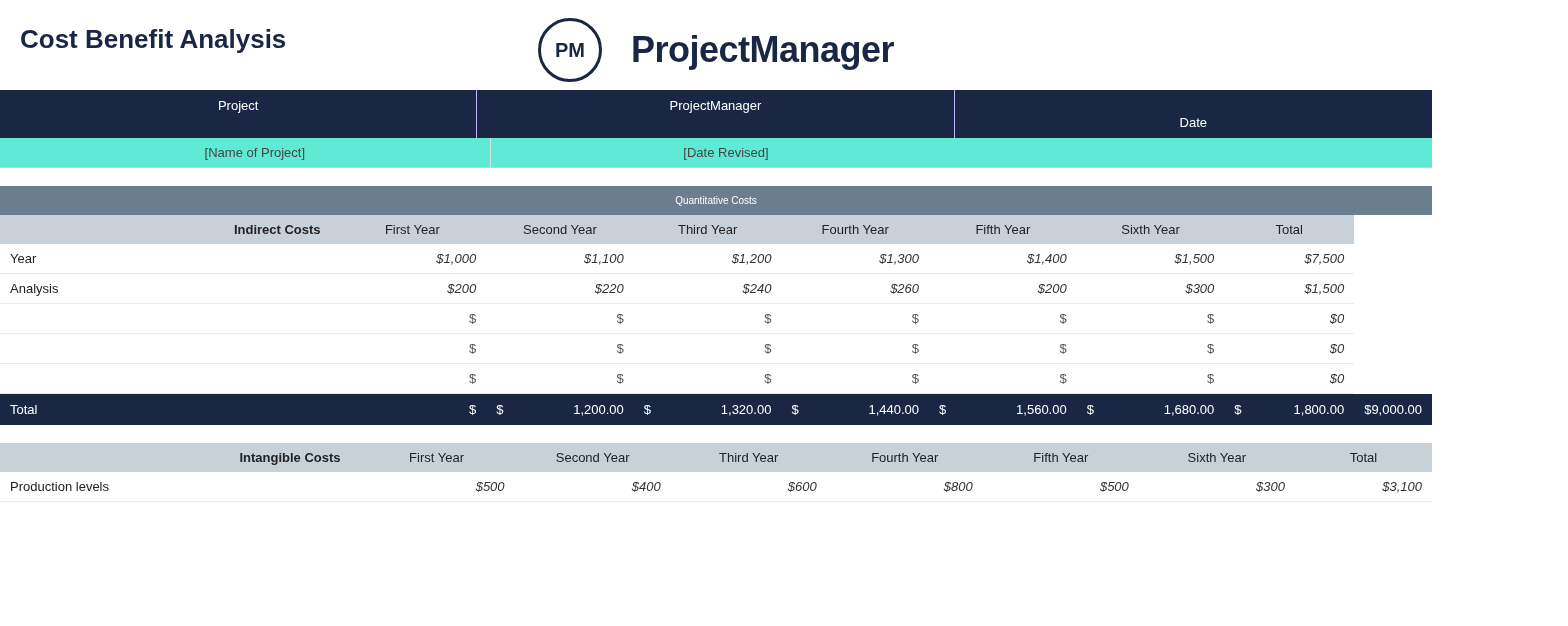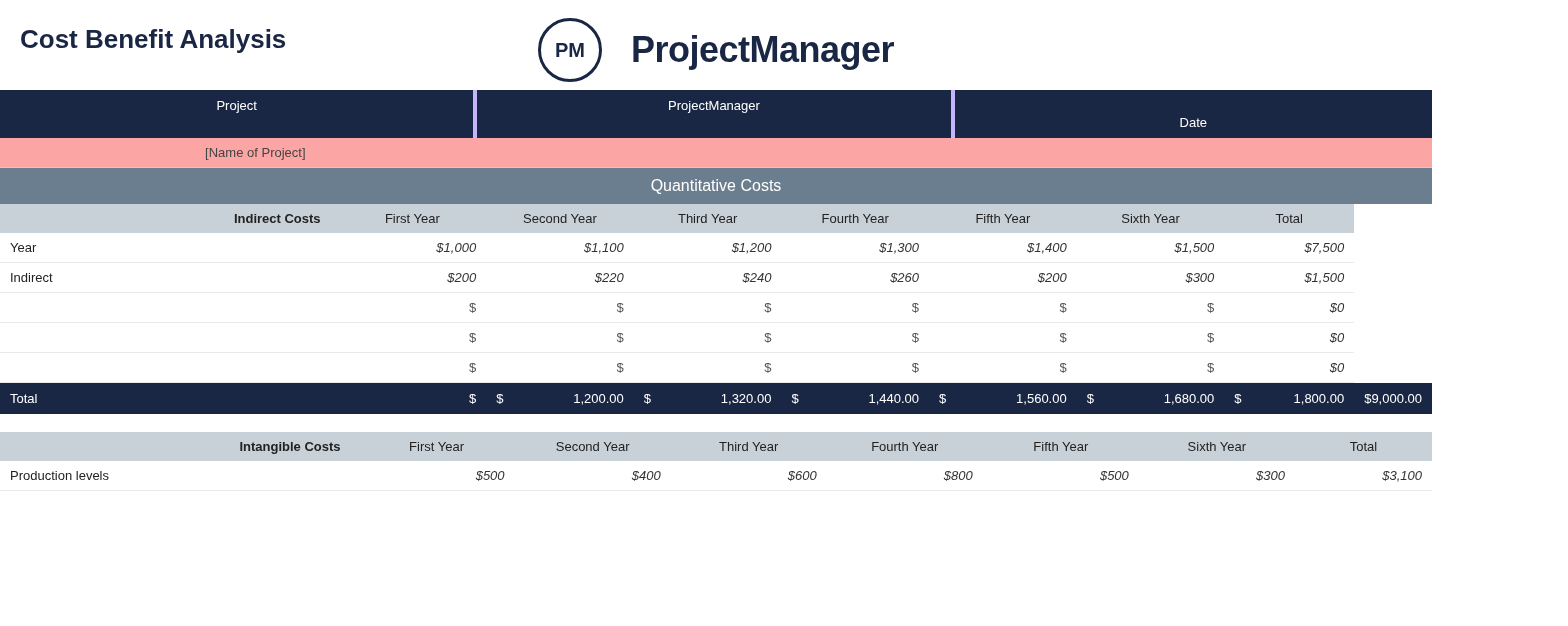--- a/index.html
+++ b/index.html
@@ -59,46 +59,47 @@
     
     .info-bar {
       display: grid;
       grid-template-columns: 1fr 1fr 1fr;
       background: #1a2744;
       color: #fff;
       text-align: center;
     }
     .info-bar-cell {
       padding: 8px 10px;
-      border-right: 4px solid #c4b5fd;
+      border-right: 1px solid #c4b5fd;
       font-size: 13px;
     }
     .info-bar-cell:last-child { border-right: none; margin-top: 17px; }
     .info-value-bar {
       display: grid;
       grid-template-columns: 1fr 1fr 1fr;
-      background: #fca5a5;
+      background: #5eead4;
       text-align: center;
       border-bottom: 1px solid #ccc;
       padding-left: 20px;
     }
     .info-value-cell {
       padding: 7px 10px;
       font-size: 13px;
       color: #444;
       border-right: 1px solid #ddd;
     }
     .info-value-cell:last-child { border-right: none; }
     
     .section-header {
       background: #6b7e8f;
       color: #fff;
       text-align: center;
       padding: 9px 10px;
-      font-size: 16px;
+      font-size: 10px;
+      margin-top: 18px;
     }
     
     .cost-table {
       width: 100%;
       border-collapse: collapse;
     }
 
     .cost-table th {
       background: #c8d0d8;
       padding: 7px 10px;
@@ -160,20 +161,21 @@
   </div>
 
   <div class="info-bar">
     <div class="info-bar-cell">Project</div>
     <div class="info-bar-cell">ProjectManager</div>
     <div class="info-bar-cell">Date</div>
   </div>
 
   <div class="info-value-bar">
     <div class="info-value-cell">[Name of Project]</div>
+    <div class="info-value-cell">[Date Revised]</div>
   </div>
 
   <div class="section-header">Quantitative Costs</div>
 
   <table class="cost-table">
     <colgroup>
       <col style="width:340px">
       <col style="width:148px">
       <col style="width:148px">
       <col style="width:148px">
@@ -201,21 +203,21 @@
         <td class="value-cell">$1,000</td>
         <td class="value-cell">$1,100</td>
         <td class="value-cell">$1,200</td>
         <td class="value-cell">$1,300</td>
         <td class="value-cell">$1,400</td>
         <td class="value-cell">$1,500</td>
         <td class="value-cell">$7,500</td>
       </tr>
 
       <tr>
-        <td class="label-cell">Indirect</td>
+        <td class="label-cell">Analysis</td>
         <td class="value-cell">$200</td>
         <td class="value-cell">$220</td>
         <td class="value-cell">$240</td>
         <td class="value-cell">$260</td>
         <td class="value-cell">$200</td>
         <td class="value-cell">$300</td>
         <td class="value-cell">$1,500</td>
       </tr>
 
       <tr>

